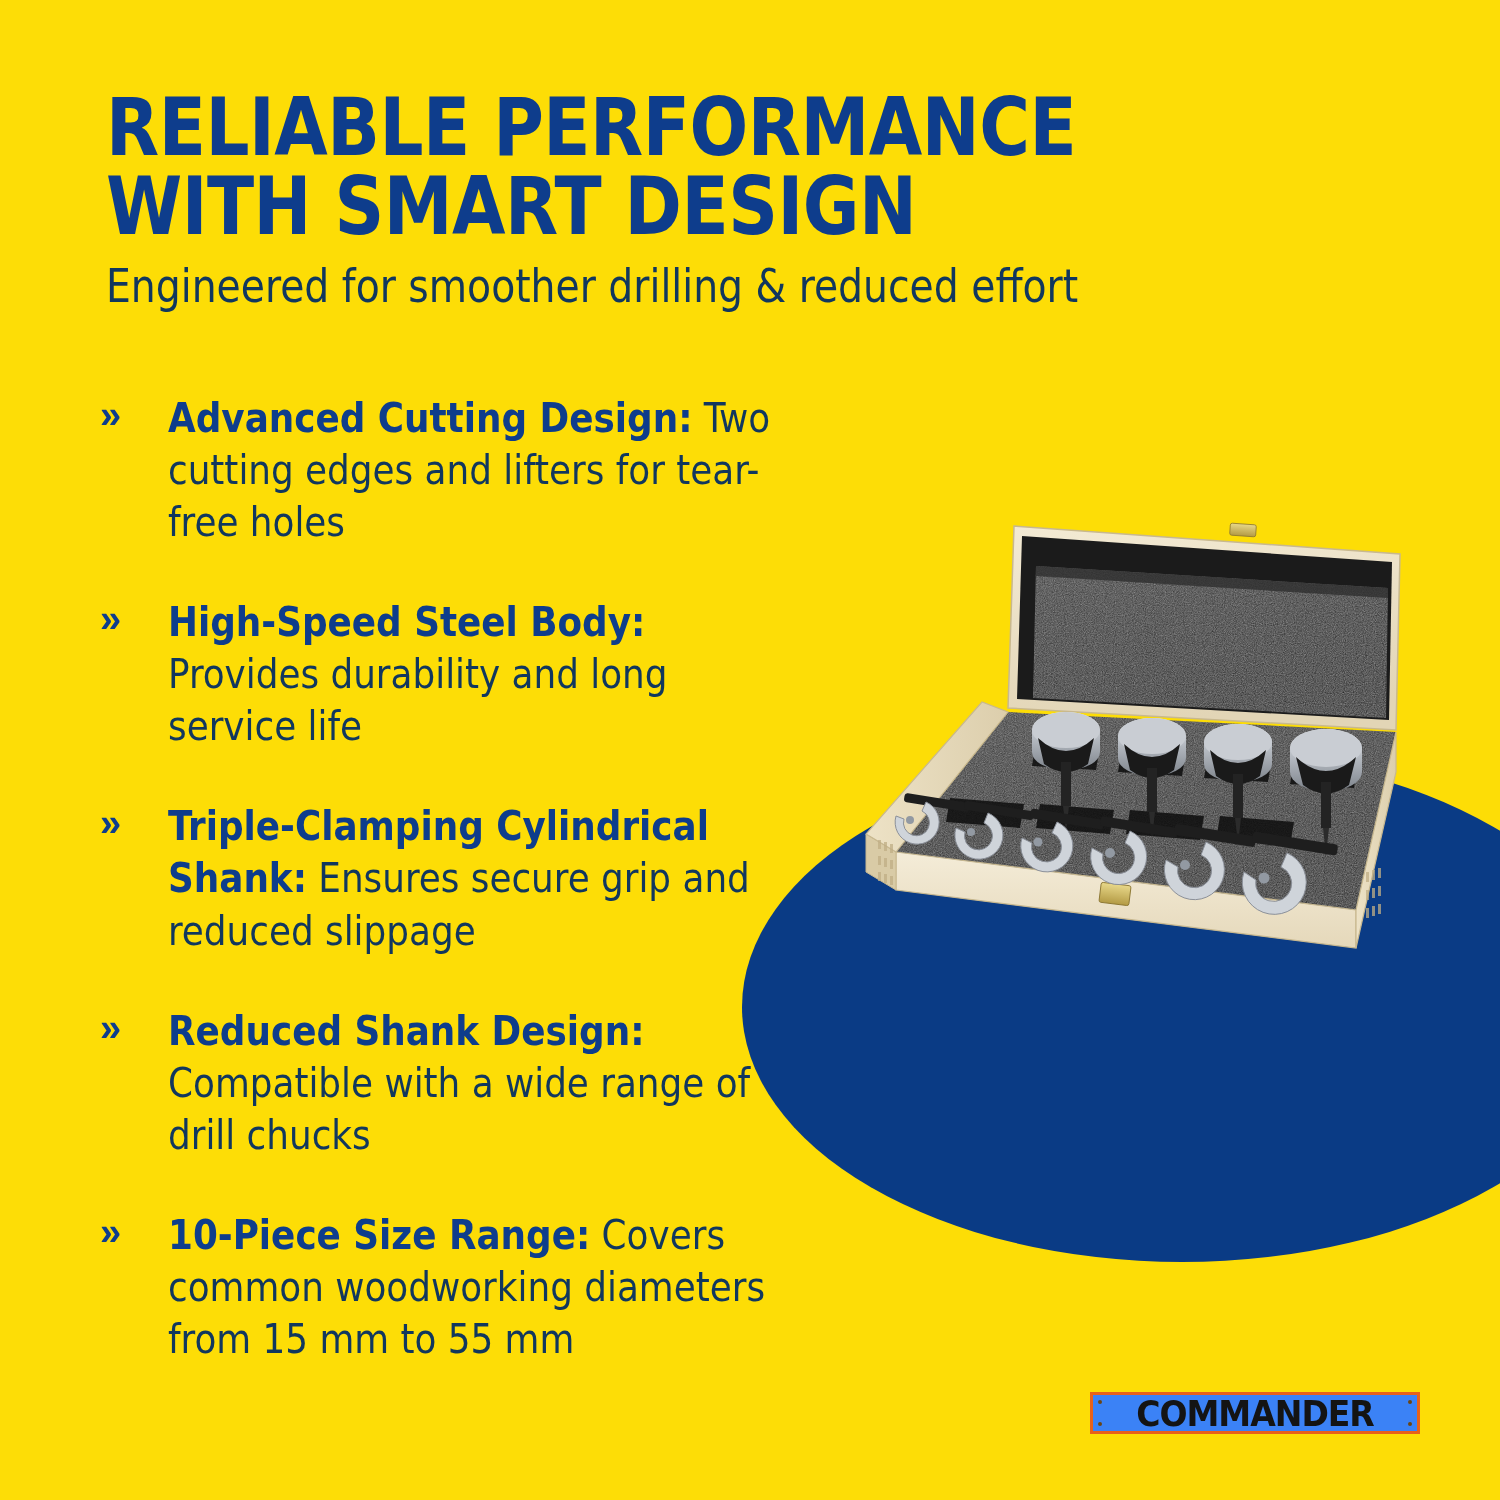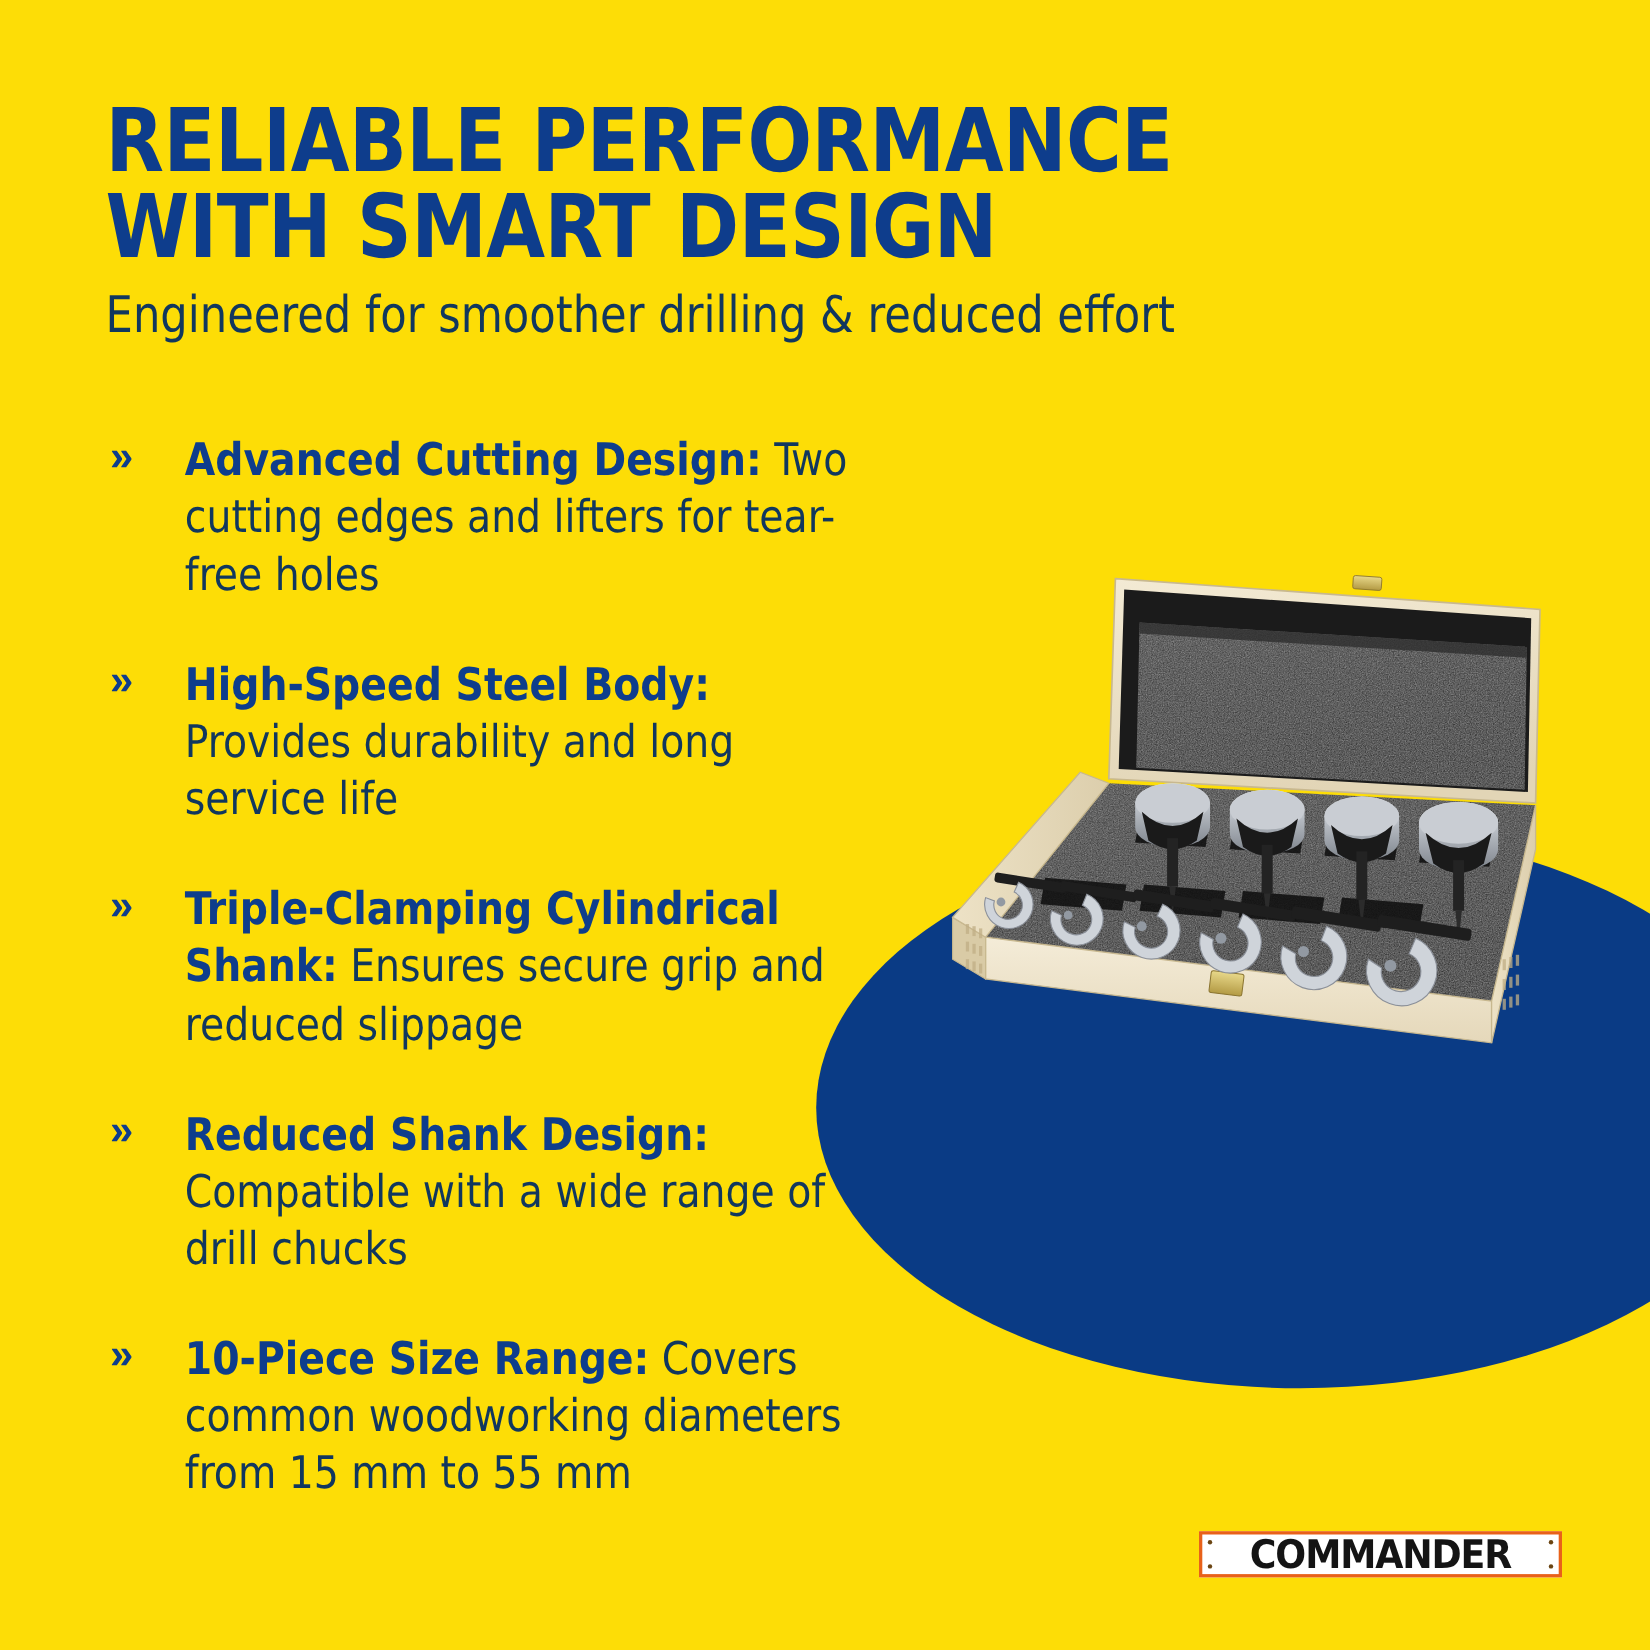--- a/index.html
+++ b/index.html
@@ -23,21 +23,21 @@
     width: 880px;
     height: 510px;
     background: #0A3B85;
     border-radius: 50%;
     z-index: 1;
   }
 
   
   #headline-block {
     position: absolute;
-    left: 96px;
+    left: 106px;
     top: 88px;
     width: 1180px;
     z-index: 3;
   }
   .headline {
     font-family: "Liberation Sans Narrow", "DejaVu Sans Condensed", "Liberation Sans", sans-serif;
     font-weight: bold;
     font-size: 80px;
     line-height: 0.99;
     letter-spacing: -0.5px;
@@ -113,21 +113,21 @@
   
   #brand-logo {
     position: absolute;
     left: 1090px;
     top: 1392px;
     width: 330px;
     height: 42px;
     border: 3px solid #E8611A;
     box-sizing: border-box;
     z-index: 3;
-    background: #ffffff;
+    background: #3b82f6;
   }
   .rivet {
     position: absolute;
     width: 4px;
     height: 4px;
     border-radius: 50%;
     background: #6B4512;
   }
   .rivet.tl { left: 5px;  top: 5px; }
   .rivet.tr { right: 5px; top: 5px; }

